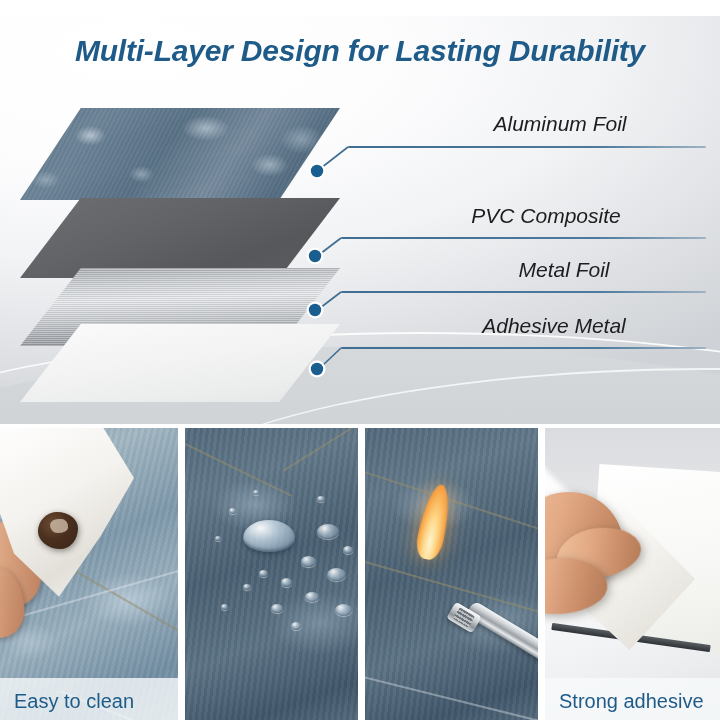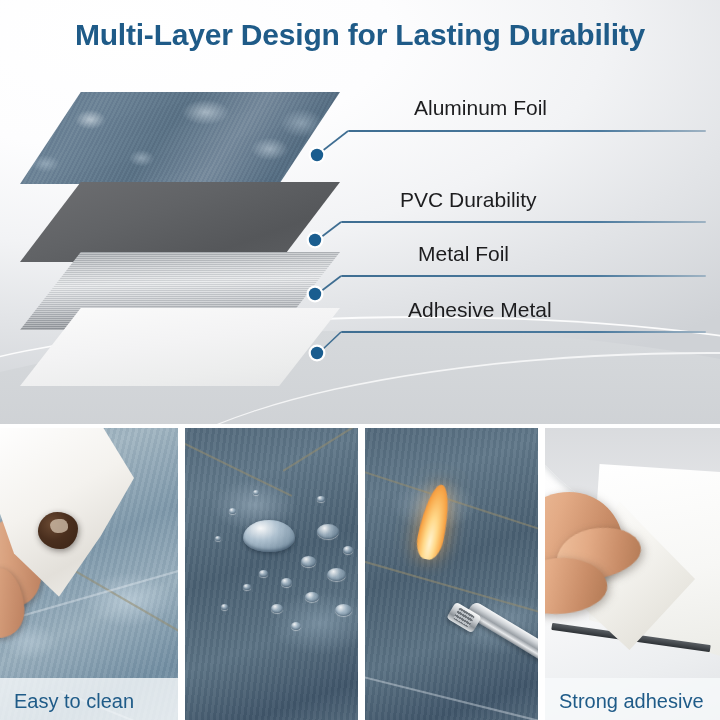--- a/index.html
+++ b/index.html
@@ -3,25 +3,26 @@
 <meta charset="utf-8">
 <style>
   * { margin:0; padding:0; box-sizing:border-box; }
   html,body { width:720px; height:720px; overflow:hidden; background:#fff; }
   body { font-family:"Liberation Sans", sans-serif; }
 
   #page { position:relative; width:720px; height:720px; overflow:hidden; }
 
   
   #hero {
-    position:absolute; left:0; top:0; width:720px; height:430px;
+    position:absolute; left:0; top:16px; width:720px; height:430px;
     background:
       radial-gradient(120% 90% at 18% 8%, #ffffff 0%, #fdfdfe 30%, #f2f3f5 55%, #e2e4e7 75%, #cfd2d6 100%),
       linear-gradient(180deg,#ffffff 0%,#f6f7f8 35%,#dcdfe2 72%,#bec1c5 100%);
     overflow:hidden;
+    font-style:italic;
   }
   
   #sweep1 {
     position:absolute; left:-260px; top:330px; width:1300px; height:420px;
     border-radius:50%;
     background:linear-gradient(180deg,#d6d9dc 0%, #c4c7cb 60%, #bfc2c6 100%);
     box-shadow:0 -1px 0 rgba(255,255,255,.85) inset;
   }
   #sweep2 {
     position:absolute; left:-200px; top:316px; width:1240px; height:300px;
@@ -80,21 +81,21 @@
   }
 
   
   .callout { position:absolute; z-index:30; }
   .callout .cl-rule {
     position:absolute; height:2px; border-radius:1px;
     background:linear-gradient(90deg,#3f6e92 0%,#4b7a9e 70%,#9fb3c3 100%);
   }
   .callout .cl-label {
     position:absolute; font-size:21px; color:#1d1d1f; white-space:nowrap;
-    text-align:left;
+    text-align:center;
   }
   .callout svg { position:absolute; overflow:visible; }
   .dot-ring { fill:#fff; }
   .dot-core { fill:#1a5d8f; }
   .lead { fill:none; stroke:#3f6e92; stroke-width:1.6; }
 
   
   #panels { position:absolute; left:0; top:424px; width:720px; height:296px; background:#ffffff; }
   .panel { position:absolute; top:4px; height:296px; overflow:hidden; }
   .ph { position:absolute; inset:0; }
@@ -232,21 +233,21 @@
       <div class="cl-label" style="left:414px; top:96px; width:292px;">Aluminum Foil</div>
       <div class="cl-rule" style="left:348px; top:130px; width:358px;"></div>
       <svg style="left:0; top:0; width:720px; height:430px;">
         <path class="lead" d="M348,131 L321,152"></path>
         <circle class="dot-ring" cx="317" cy="155" r="8.5"></circle>
         <circle class="dot-core" cx="317" cy="155" r="6.2"></circle>
       </svg>
     </div>
 
     <div class="callout" style="left:0;top:0;">
-      <div class="cl-label" style="left:400px; top:188px; width:292px;">PVC Durability</div>
+      <div class="cl-label" style="left:400px; top:188px; width:292px;">PVC Composite</div>
       <div class="cl-rule" style="left:341px; top:221px; width:365px;"></div>
       <svg style="left:0; top:0; width:720px; height:430px;">
         <path class="lead" d="M341,222 L320,238"></path>
         <circle class="dot-ring" cx="315" cy="240" r="8.5"></circle>
         <circle class="dot-core" cx="315" cy="240" r="6.2"></circle>
       </svg>
     </div>
 
     <div class="callout" style="left:0;top:0;">
       <div class="cl-label" style="left:418px; top:242px; width:292px;">Metal Foil</div>

